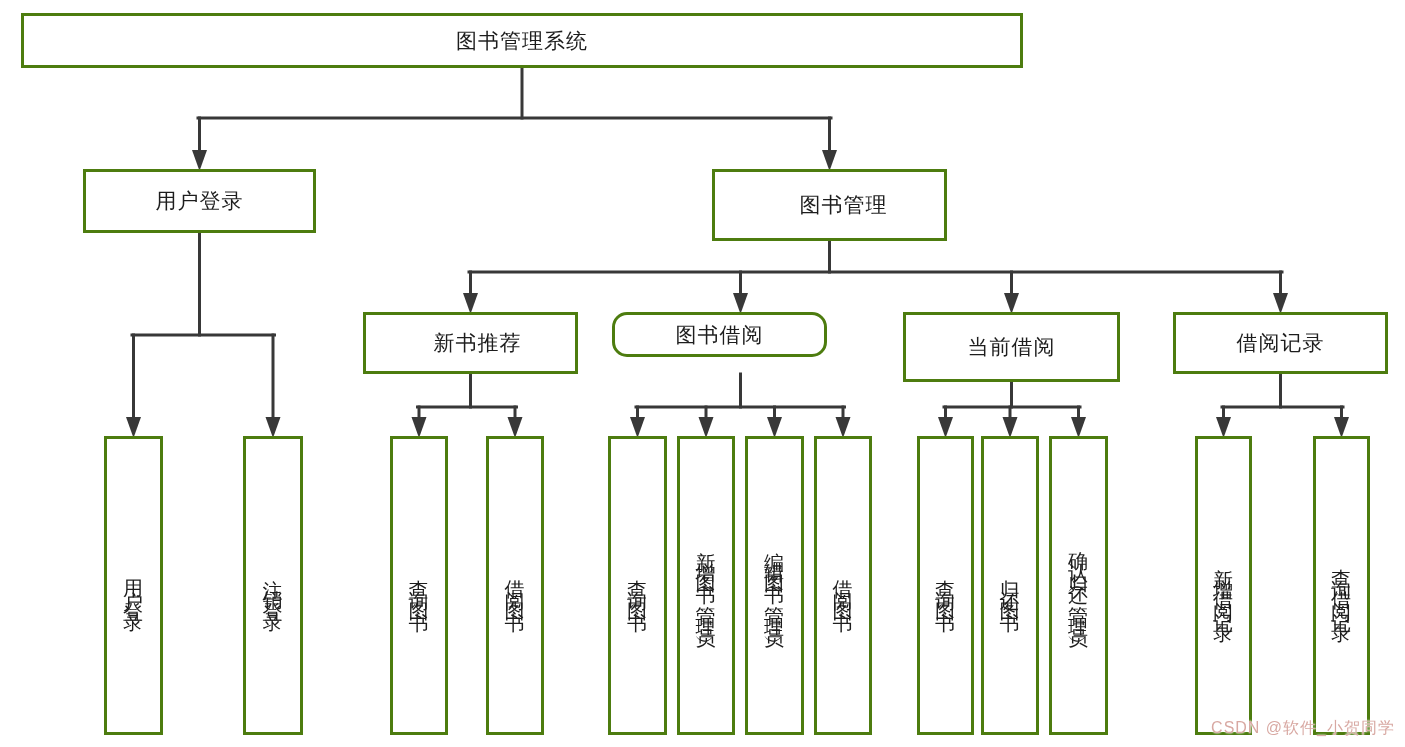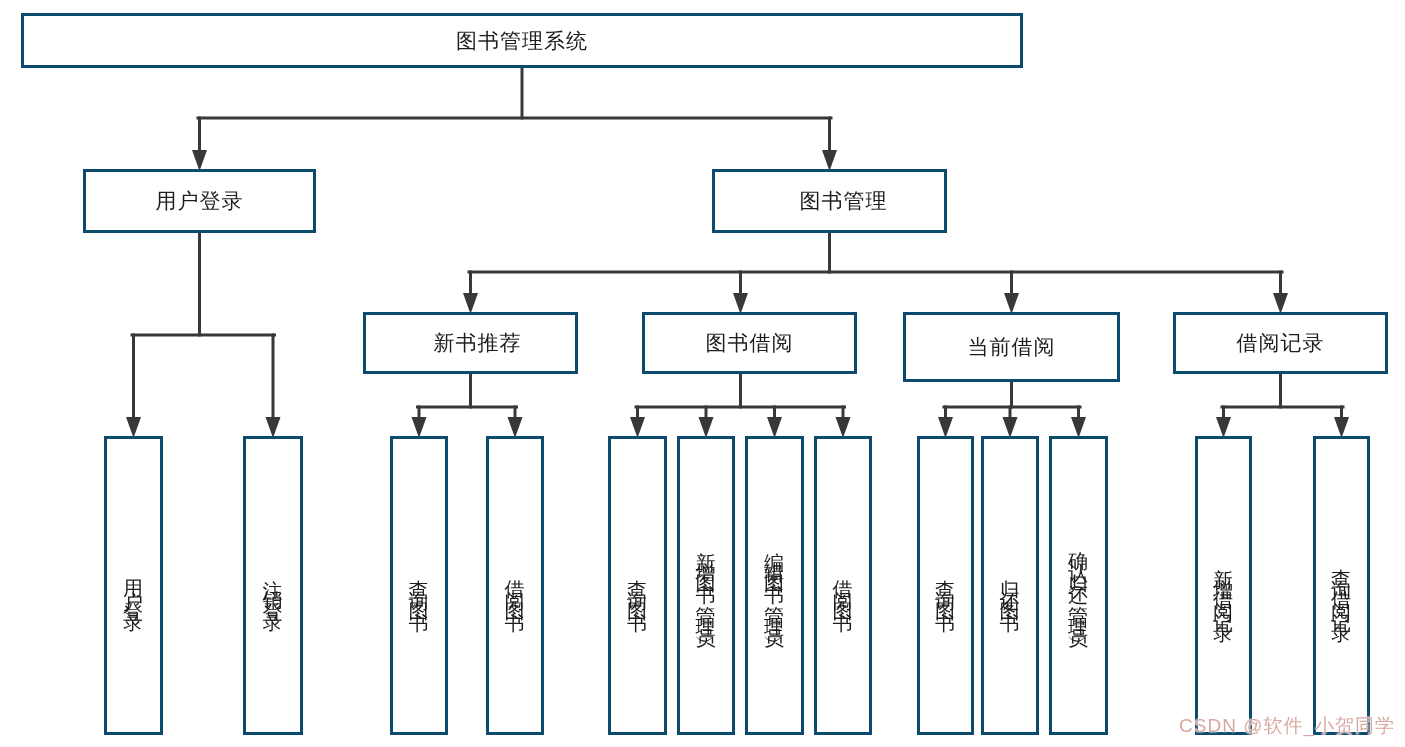--- a/index.html
+++ b/index.html
@@ -7,21 +7,21 @@
     position:relative;
     width:1405px;height:747px;
     background:#ffffff;
     font-family:"Liberation Sans","DejaVu Sans",sans-serif;
     overflow:hidden;
   }
   #connectors{position:absolute;left:0;top:0;z-index:0;}
   .node{
     position:absolute;
     box-sizing:border-box;
-    border:3px solid #0c4a6e;
+    border:3px solid #4d7c0f;
     background:#ffffff;
     display:flex;
     align-items:center;
     justify-content:center;
     color:#1d1d1d;
     z-index:1;
   }
   .node.horizontal .node-label{
     font-size:21px;
     letter-spacing:1px;
@@ -32,21 +32,21 @@
     text-orientation:mixed;
     font-size:20px;
     letter-spacing:11px;
     line-height:1.1;
   }
   .watermark{
     position:absolute;
     right:10px;
     bottom:8px;
     z-index:2;
-    font-size:19px;
+    font-size:16px;
     letter-spacing:1px;
     color:#d8a8a2;
     text-shadow:0 0 2px #ffffff, 0 0 2px #ffffff;
     white-space:nowrap;
   }
 </style>
 </head>
 <body>
 
 <div id="stage">
@@ -104,27 +104,27 @@
       <line x1="1341.5" y1="407" x2="1341.5" y2="418" stroke="#383838" stroke-width="3" stroke-linecap="square"></line>
       <polygon points="1334,417 1349,417 1341.5,438" fill="#383838"></polygon>
     </svg>
   <div class="watermark">CSDN @软件_小贺同学</div>
 <div class="node horizontal" style="left: 21px; top: 13px; width: 1002px; height: 55px;">
       <span class="node-label">图书管理系统</span>
     </div>
     <div class="node horizontal" style="left: 83px; top: 169px; width: 233px; height: 64px;">
       <span class="node-label">用户登录</span>
     </div>
-    <div class="node horizontal" style="left: 712px; top: 169px; width: 235px; height: 64px; padding-left: 28px;">
+    <div class="node horizontal" style="left: 712px; top: 169px; width: 235px; height: 72px; padding-left: 28px;">
       <span class="node-label">图书管理</span>
     </div>
     <div class="node horizontal" style="left: 363px; top: 312px; width: 215px; height: 62px; padding-left: 14px;">
       <span class="node-label">新书推荐</span>
     </div>
-    <div class="node horizontal" style="left: 642px; top: 312px; width: 215px; height: 62px;">
+    <div class="node horizontal" style="left: 612px; top: 312px; width: 215px; height: 45px; border-radius: 15px;">
       <span class="node-label">图书借阅</span>
     </div>
     <div class="node horizontal" style="left: 903px; top: 312px; width: 217px; height: 70px;">
       <span class="node-label">当前借阅</span>
     </div>
     <div class="node horizontal" style="left: 1173px; top: 312px; width: 215px; height: 62px;">
       <span class="node-label">借阅记录</span>
     </div>
     <div class="node vertical" style="left: 104px; top: 436px; width: 59px; height: 299px;">
       <span class="node-label">用户登录</span>

